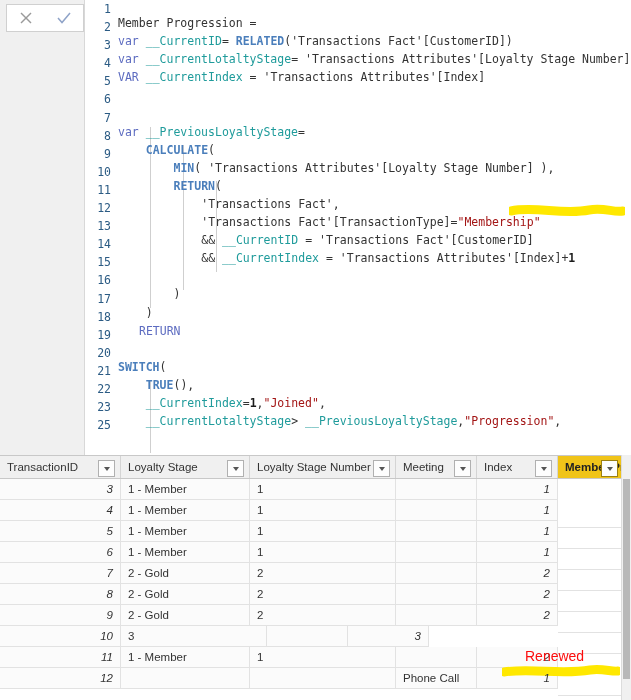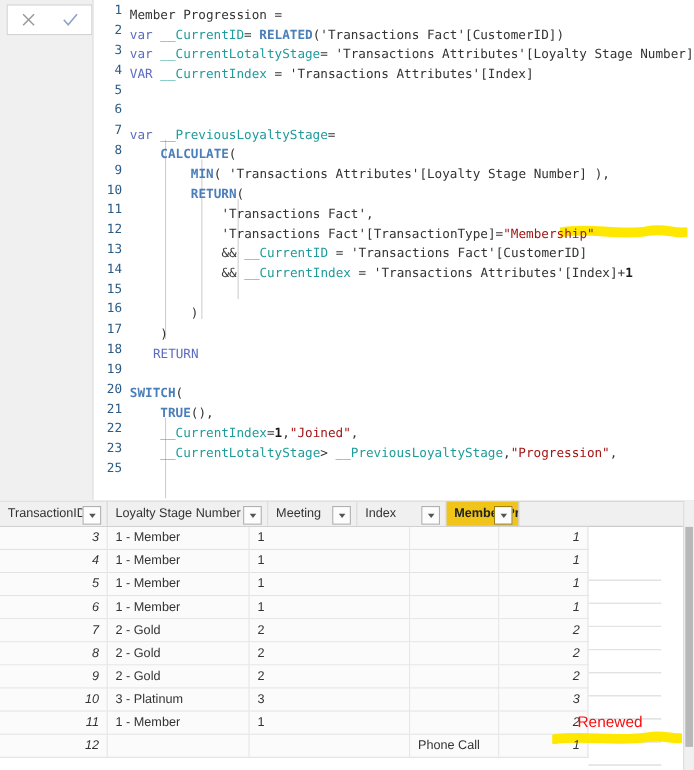--- a/index.html
+++ b/index.html
@@ -37,21 +37,21 @@
   .code-line{
     position:relative;height:18.1px;line-height:18.1px;
     font-family:"DejaVu Sans Mono","Liberation Mono",monospace;
     font-size:11.5px;white-space:pre;
   }
   .ln{
     position:absolute;left:0;top:0;width:26px;text-align:right;
     color:#2b5b84;font-size:11.5px;
     font-family:"DejaVu Sans Mono","Liberation Mono",monospace;
   }
-  .ctxt{position:absolute;left:33px;top:4px;}
+  .ctxt{position:absolute;left:33px;top:14px;}
 
   
   .k-var{color:#5c6bc0;}
   .k-fn{color:#4a7ebb;font-weight:bold;}
   .k-varname{color:#1f9b9b;}
   .k-str{color:#a31515;}
   .k-plain{color:#333333;}
   .k-num{color:#1a1a1a;font-weight:bold;}
   .k-op{color:#333333;}
   .k-ret{color:#5c6bc0;padding-left:21px;}
@@ -90,21 +90,21 @@
     width:0;height:0;border-left:3.5px solid transparent;border-right:3.5px solid transparent;
     border-top:4px solid #555;
   }
   .dcell{
     box-sizing:border-box;border-right:1px solid #e2e2e2;border-bottom:1px solid #e2e2e2;
     display:flex;align-items:center;padding:0 7px;
     background:#fbfbfb;white-space:nowrap;overflow:hidden;
   }
   .dcell.num{justify-content:flex-end;font-style:italic;}
   .dcell.accentcol{background:#e2e2e2;margin-top:48px;}
-  .c0{width:98px;}
+  .c0{width:121px;}
   .c1{width:129px;}
   .c2{width:146px;}
   .c3{width:81px;}
   .c4{width:81px;}
   .c5{width:66px;}
   .vscroll{
     position:absolute;right:0;top:0;width:9px;height:245px;background:#f0f0f0;
     border-left:1px solid #dcdcdc;
   }
   .vthumb{position:absolute;left:1px;top:24px;width:7px;height:200px;background:#b8b8b8;}
@@ -179,20 +179,26 @@
 
   <div class="grid">
 
     <div class="grid-row hdr-row" id="grid-header">
         <div class="hcell c0">
           <span>TransactionID</span>
           <span class="filt">
             <span class="caret"></span>
           </span>
         </div>
+        <div class="hcell c1">
+          <span>Loyalty Stage</span>
+          <span class="filt">
+            <span class="caret"></span>
+          </span>
+        </div>
         <div class="hcell c2">
           <span>Loyalty Stage Number</span>
           <span class="filt">
             <span class="caret"></span>
           </span>
         </div>
         <div class="hcell c3">
           <span>Meeting</span>
           <span class="filt">
             <span class="caret"></span>
@@ -349,23 +355,20 @@
           <div class="dcell c4 num">
             <span class="ontop">2</span>
           </div>
           <div class="dcell c5 accentcol">
             <span class="ontop">Progression</span>
           </div>
         </div>
         <div class="grid-row">
           <div class="dcell c0 num">
             <span class="ontop">10</span>
-          </div>
-          <div class="dcell c1">
-            <span class="ontop">3 - Platinum</span>
           </div>
           <div class="dcell c2">
             <span class="ontop">3</span>
           </div>
           <div class="dcell c3">
             <span class="ontop"></span>
           </div>
           <div class="dcell c4 num">
             <span class="ontop">3</span>
           </div>

